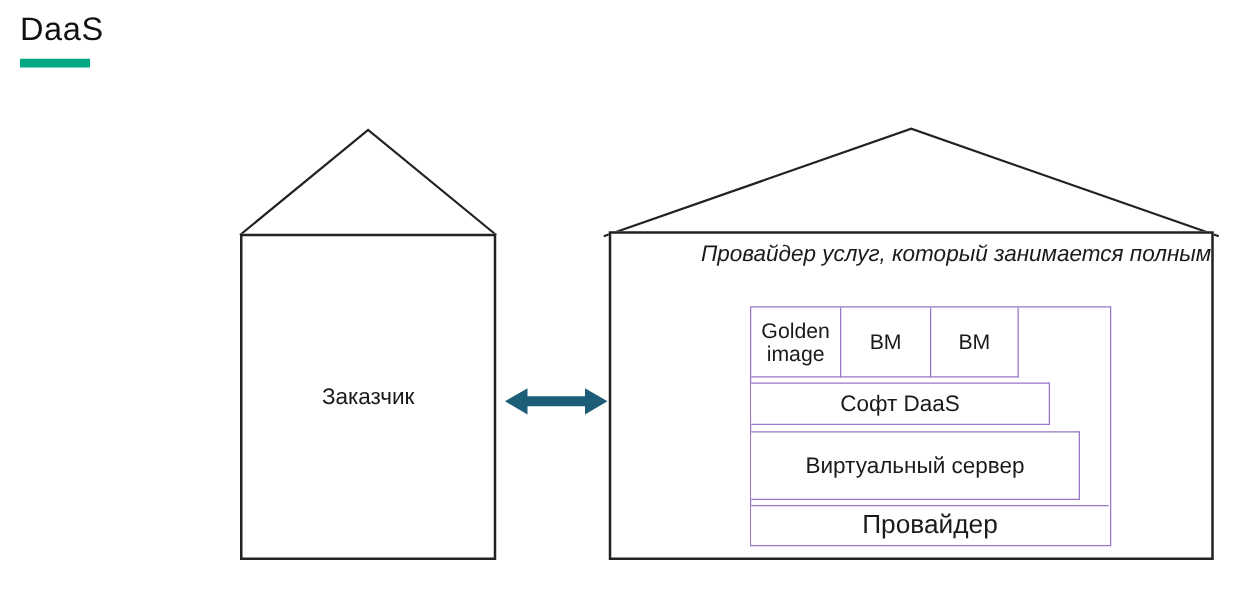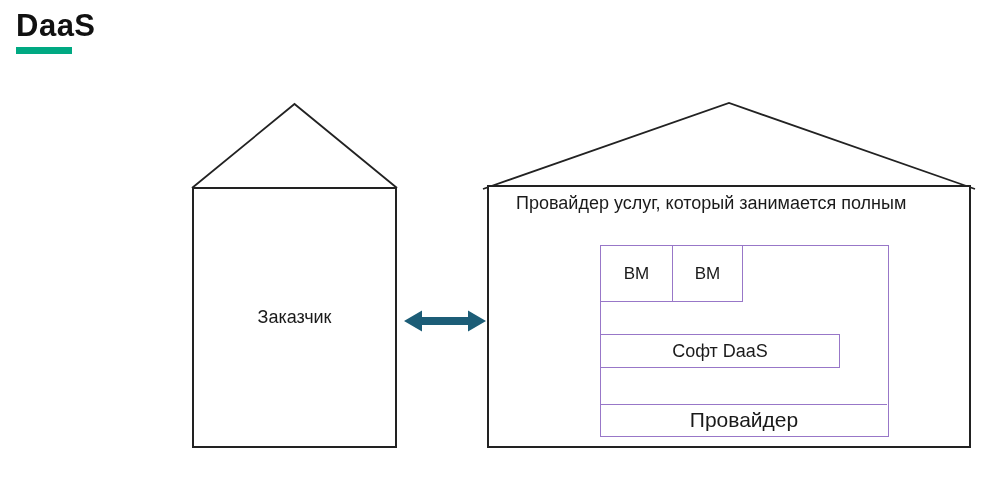--- a/index.html
+++ b/index.html
@@ -7,38 +7,38 @@
     position:relative;
     width:1000px;height:479px;
     background:#ffffff;
     font-family:"Liberation Sans","DejaVu Sans",sans-serif;
     color:#1a1a1a;
     overflow:hidden;
   }
   
   .page-title{
     position:absolute;left:16px;top:8px;
-    font-size:31px;font-weight:700;letter-spacing:0.5px;color:#111;
+    font-size:26px;font-weight:400;letter-spacing:0.5px;color:#111;
   }
   .title-underline{
     position:absolute;left:16px;top:47px;width:56px;height:7px;
     background:#00A982;
   }
   
   .shape-layer{position:absolute;left:0;top:0;width:1000px;height:479px;pointer-events:none;}
   .roof{fill:none;stroke:#222;stroke-width:1.8;stroke-linejoin:miter;}
   
   .house{position:absolute;border:2px solid #222;box-sizing:border-box;background:#fff;}
   .house-customer{left:192px;top:187px;width:205px;height:261px;
     display:flex;align-items:center;justify-content:center;}
   .customer-label{font-size:18px;}
   .house-provider{left:487px;top:185px;width:484px;height:263px;}
   .provider-desc{
     position:absolute;left:27px;right:0;top:5px;
-    text-align:left;font-size:18px;line-height:23px;
+    text-align:right;font-size:18px;line-height:23px;font-style:italic;
   }
   
   .stack{
     position:absolute;left:600px;top:245px;width:289px;height:192px;
     border:1.5px solid #9877C8;box-sizing:border-box;background:#fff;
   }
   .stack .toprow{display:flex;height:56px;}
   .stack .cell{
     box-sizing:border-box;
     border-right:1.5px solid #9877C8;border-bottom:1.5px solid #9877C8;
@@ -47,21 +47,21 @@
   }
   .cell-golden{width:72px;}
   .cell-vm1{width:72px;font-size:18px;}
   .cell-vm2{width:70px;font-size:18px;}
   .layer{
     position:absolute;left:0;box-sizing:border-box;
     border:1.5px solid #9877C8;border-left:none;
     display:flex;align-items:center;justify-content:center;
     font-size:18px;background:#fff;
   }
-  .layer-soft{top:60px;width:239px;height:34px;margin-top:28px;}
+  .layer-soft{top:60px;width:239px;height:34px;}
   .layer-vserver{top:99px;width:263px;height:55px;}
   .layer-hypervisor{top:158px;width:286px;height:31px;border-right:none;border-bottom:none;font-size:21px;}
 </style>
 </head>
 <body>
 
 <div class="canvas">
 
   <div class="page-title">DaaS</div>
   <div class="title-underline"></div>
@@ -77,24 +77,28 @@
   </div>
 
   <div class="house house-provider">
     <div class="provider-desc">
       <div>Провайдер услуг, который занимается полным</div>
     </div>
   </div>
 
   <div class="stack">
     <div class="toprow">
+      <div class="cell cell-golden">
+        <span>Golden image</span>
+      </div>
       <div class="cell cell-vm1">
         <span>ВМ</span>
       </div>
       <div class="cell cell-vm2">
         <span>ВМ</span>
       </div>
     </div>
     <div class="layer layer-soft">Софт DaaS</div>
+    <div class="layer layer-vserver">Виртуальный сервер</div>
     <div class="layer layer-hypervisor">Провайдер</div>
   </div>
 
 </div>
 
 </body></html>

